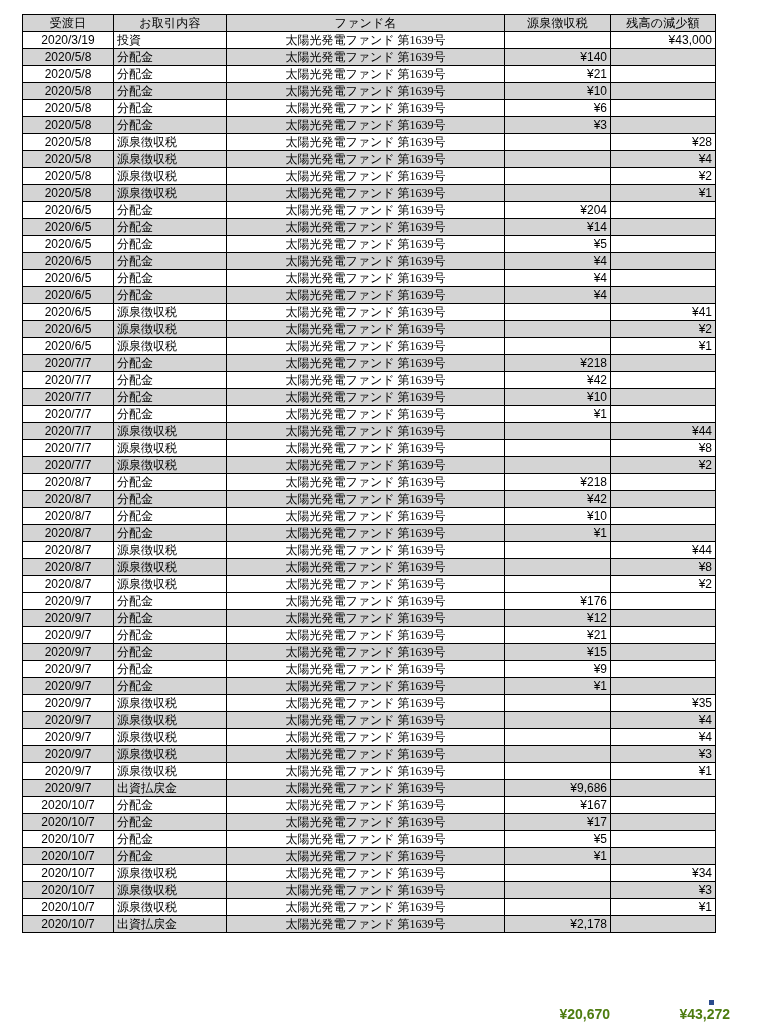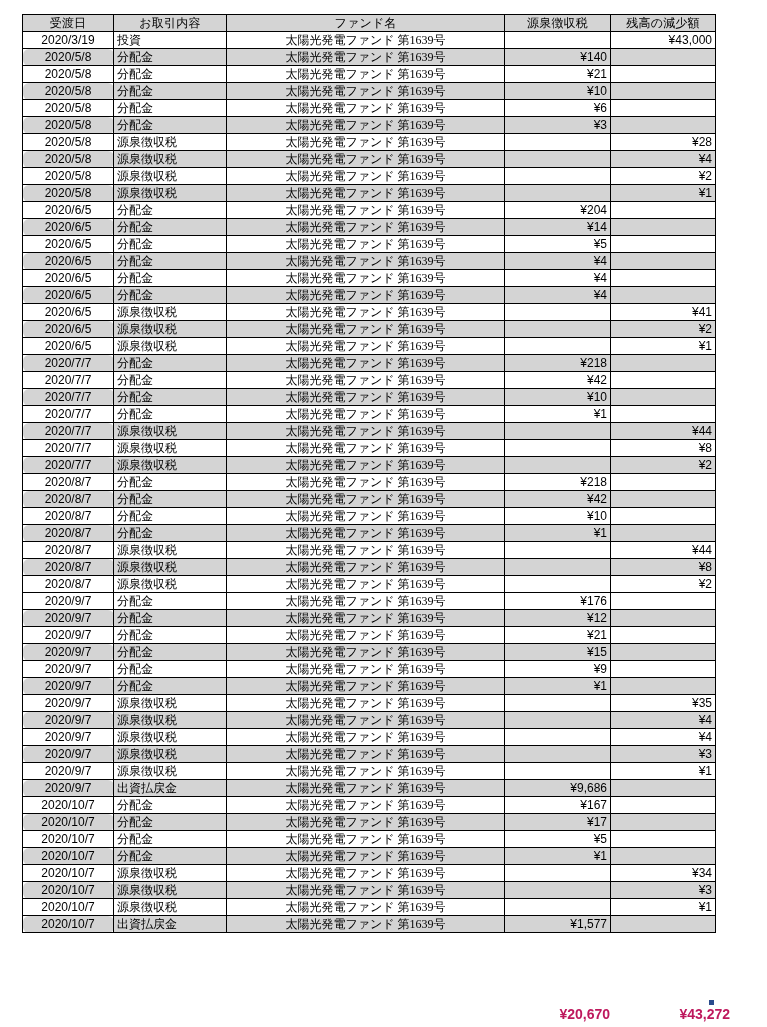--- a/index.html
+++ b/index.html
@@ -50,21 +50,21 @@
     text-align: center;
     font-size: 12px;
     letter-spacing: 0.2px;
   }
   table.ledger tbody tr.shade td {
     background: #d4d4d4;
   }
   table.ledger tbody tr.plain td {
     background: #ffffff;
   }
-  td.date { text-align: center; border-radius: 6px; }
+  td.date { text-align: center; }
   td.type { }
   td.fund { text-align: center; font-family: Liberation Serif, serif; }
   td.amt  { text-align: right; padding-right: 4px; }
 
   
   .fill-handle {
     position: absolute;
     width: 5px;
     height: 5px;
     background: #2a4b8d;
@@ -73,21 +73,21 @@
   }
 
   .totals-row {
     position: absolute;
     left: 22px;
     top: 1006px;
     width: 693px;
     height: 20px;
     font-size: 14px;
     font-weight: bold;
-    color: #be185d;
+    color: #4d7c0f;
   }
   .totals-row .t-inc {
     position: absolute;
     left: 482px;
     width: 106px;
     text-align: right;
   }
   .totals-row .t-dec {
     position: absolute;
     left: 588px;
@@ -480,21 +480,21 @@
           <td class="date">2020/10/7</td>
           <td class="type">源泉徴収税</td>
           <td class="fund">太陽光発電ファンド 第1639号</td>
           <td class="amt"></td>
           <td class="amt">¥1</td>
         </tr>
         <tr class="shade">
           <td class="date">2020/10/7</td>
           <td class="type">出資払戻金</td>
           <td class="fund">太陽光発電ファンド 第1639号</td>
-          <td class="amt">¥1,577</td>
+          <td class="amt">¥2,178</td>
           <td class="amt"></td>
         </tr>
       </tbody>
   </table>
 
   <div class="fill-handle"></div>
 
   <div class="totals-row">
     <div class="t-inc">¥20,670</div>
     <div class="t-dec">¥43,272</div>

